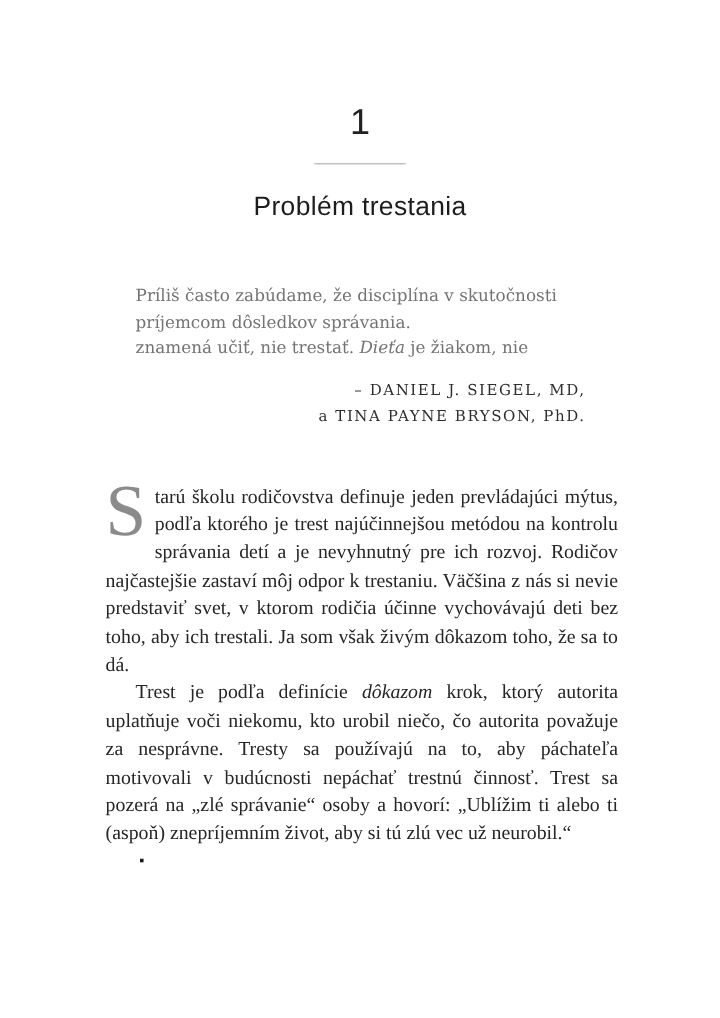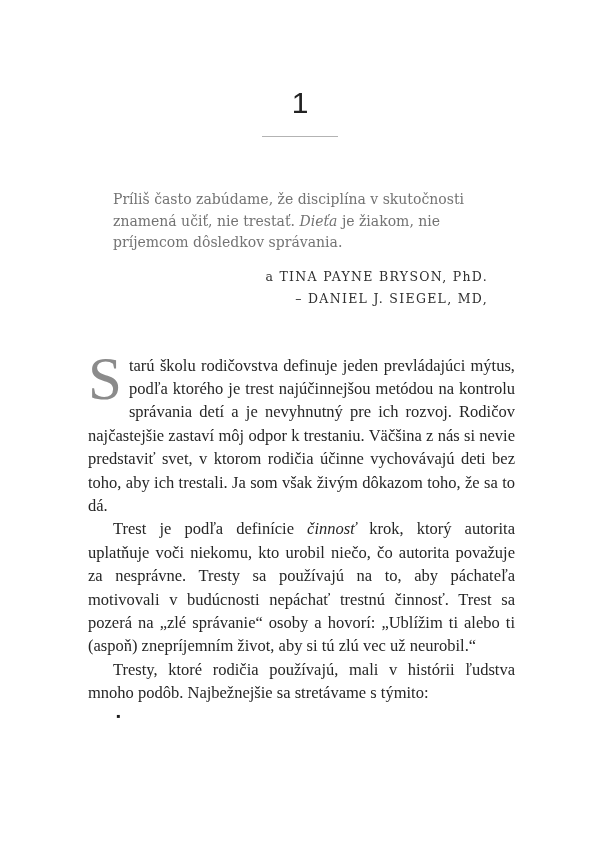--- a/index.html
+++ b/index.html
@@ -101,36 +101,36 @@
 </style>
 </head>
 <body>
 
 <div class="page">
 
   <div class="chapter-number">1</div>
 
   <div class="divider"></div>
 
+  <div class="chapter-title">Problém trestania</div>
 
   <div class="epigraph">
       <div class="epigraph-line">Príliš často zabúdame, že disciplína v skutočnosti</div>
+      <div class="epigraph-line">príjemcom dôsledkov správania.</div>
       <div class="epigraph-line">znamená učiť, nie trestať. <i>Dieťa</i> je žiakom, nie</div>
-      <div class="epigraph-line">príjemcom dôsledkov správania.</div>
     </div>
 
   <div class="attribution">
+      <div class="attribution-line">– DANIEL J. SIEGEL, MD,</div>
       <div class="attribution-line">a TINA PAYNE BRYSON, PhD.</div>
-      <div class="attribution-line">– DANIEL J. SIEGEL, MD,</div>
     </div>
 
   <div class="body-text">
     <div>
         <p class="para"><span class="dropcap" style="color: rgb(139, 139, 139);">S</span>tarú školu rodičovstva definuje jeden prevládajúci mýtus, podľa ktorého je trest najúčinnejšou metódou na kontrolu správania detí a je nevyhnutný pre ich rozvoj. Rodičov najčastejšie zastaví môj odpor k trestaniu. Väčšina z nás si nevie predstaviť svet, v ktorom rodičia účinne vychovávajú deti bez toho, aby ich trestali. Ja som však živým dôkazom toho, že sa to dá.</p>
-        <p class="para indent">Trest je podľa definície <i>činnosť</i> krok, ktorý autorita uplatňuje voči niekomu, kto urobil niečo, čo autorita považuje za nesprávne. Tresty sa používajú na to, aby páchateľa motivovali v budúcnosti nepáchať trestnú činnosť. Trest sa pozerá na „zlé správanie“ osoby a hovorí: „Ublížim ti alebo ti (aspoň) znepríjemním život, aby si tú zlú vec už neurobil.“</p>
-        <p class="para indent">Tresty, ktoré rodičia používajú, mali v histórii ľudstva mnoho podôb. Najbežnejšie sa stretávame s týmito:</p>
+        <p class="para indent">Trest je podľa definície <i>dôkazom</i> krok, ktorý autorita uplatňuje voči niekomu, kto urobil niečo, čo autorita považuje za nesprávne. Tresty sa používajú na to, aby páchateľa motivovali v budúcnosti nepáchať trestnú činnosť. Trest sa pozerá na „zlé správanie“ osoby a hovorí: „Ublížim ti alebo ti (aspoň) znepríjemním život, aby si tú zlú vec už neurobil.“</p>
       </div>
     <ul class="bullet-list">
         <li class="bullet-item"><span class="bullet-marker">▪</span></li>
       </ul>
   </div>
 
 </div>
 
 </body></html>

